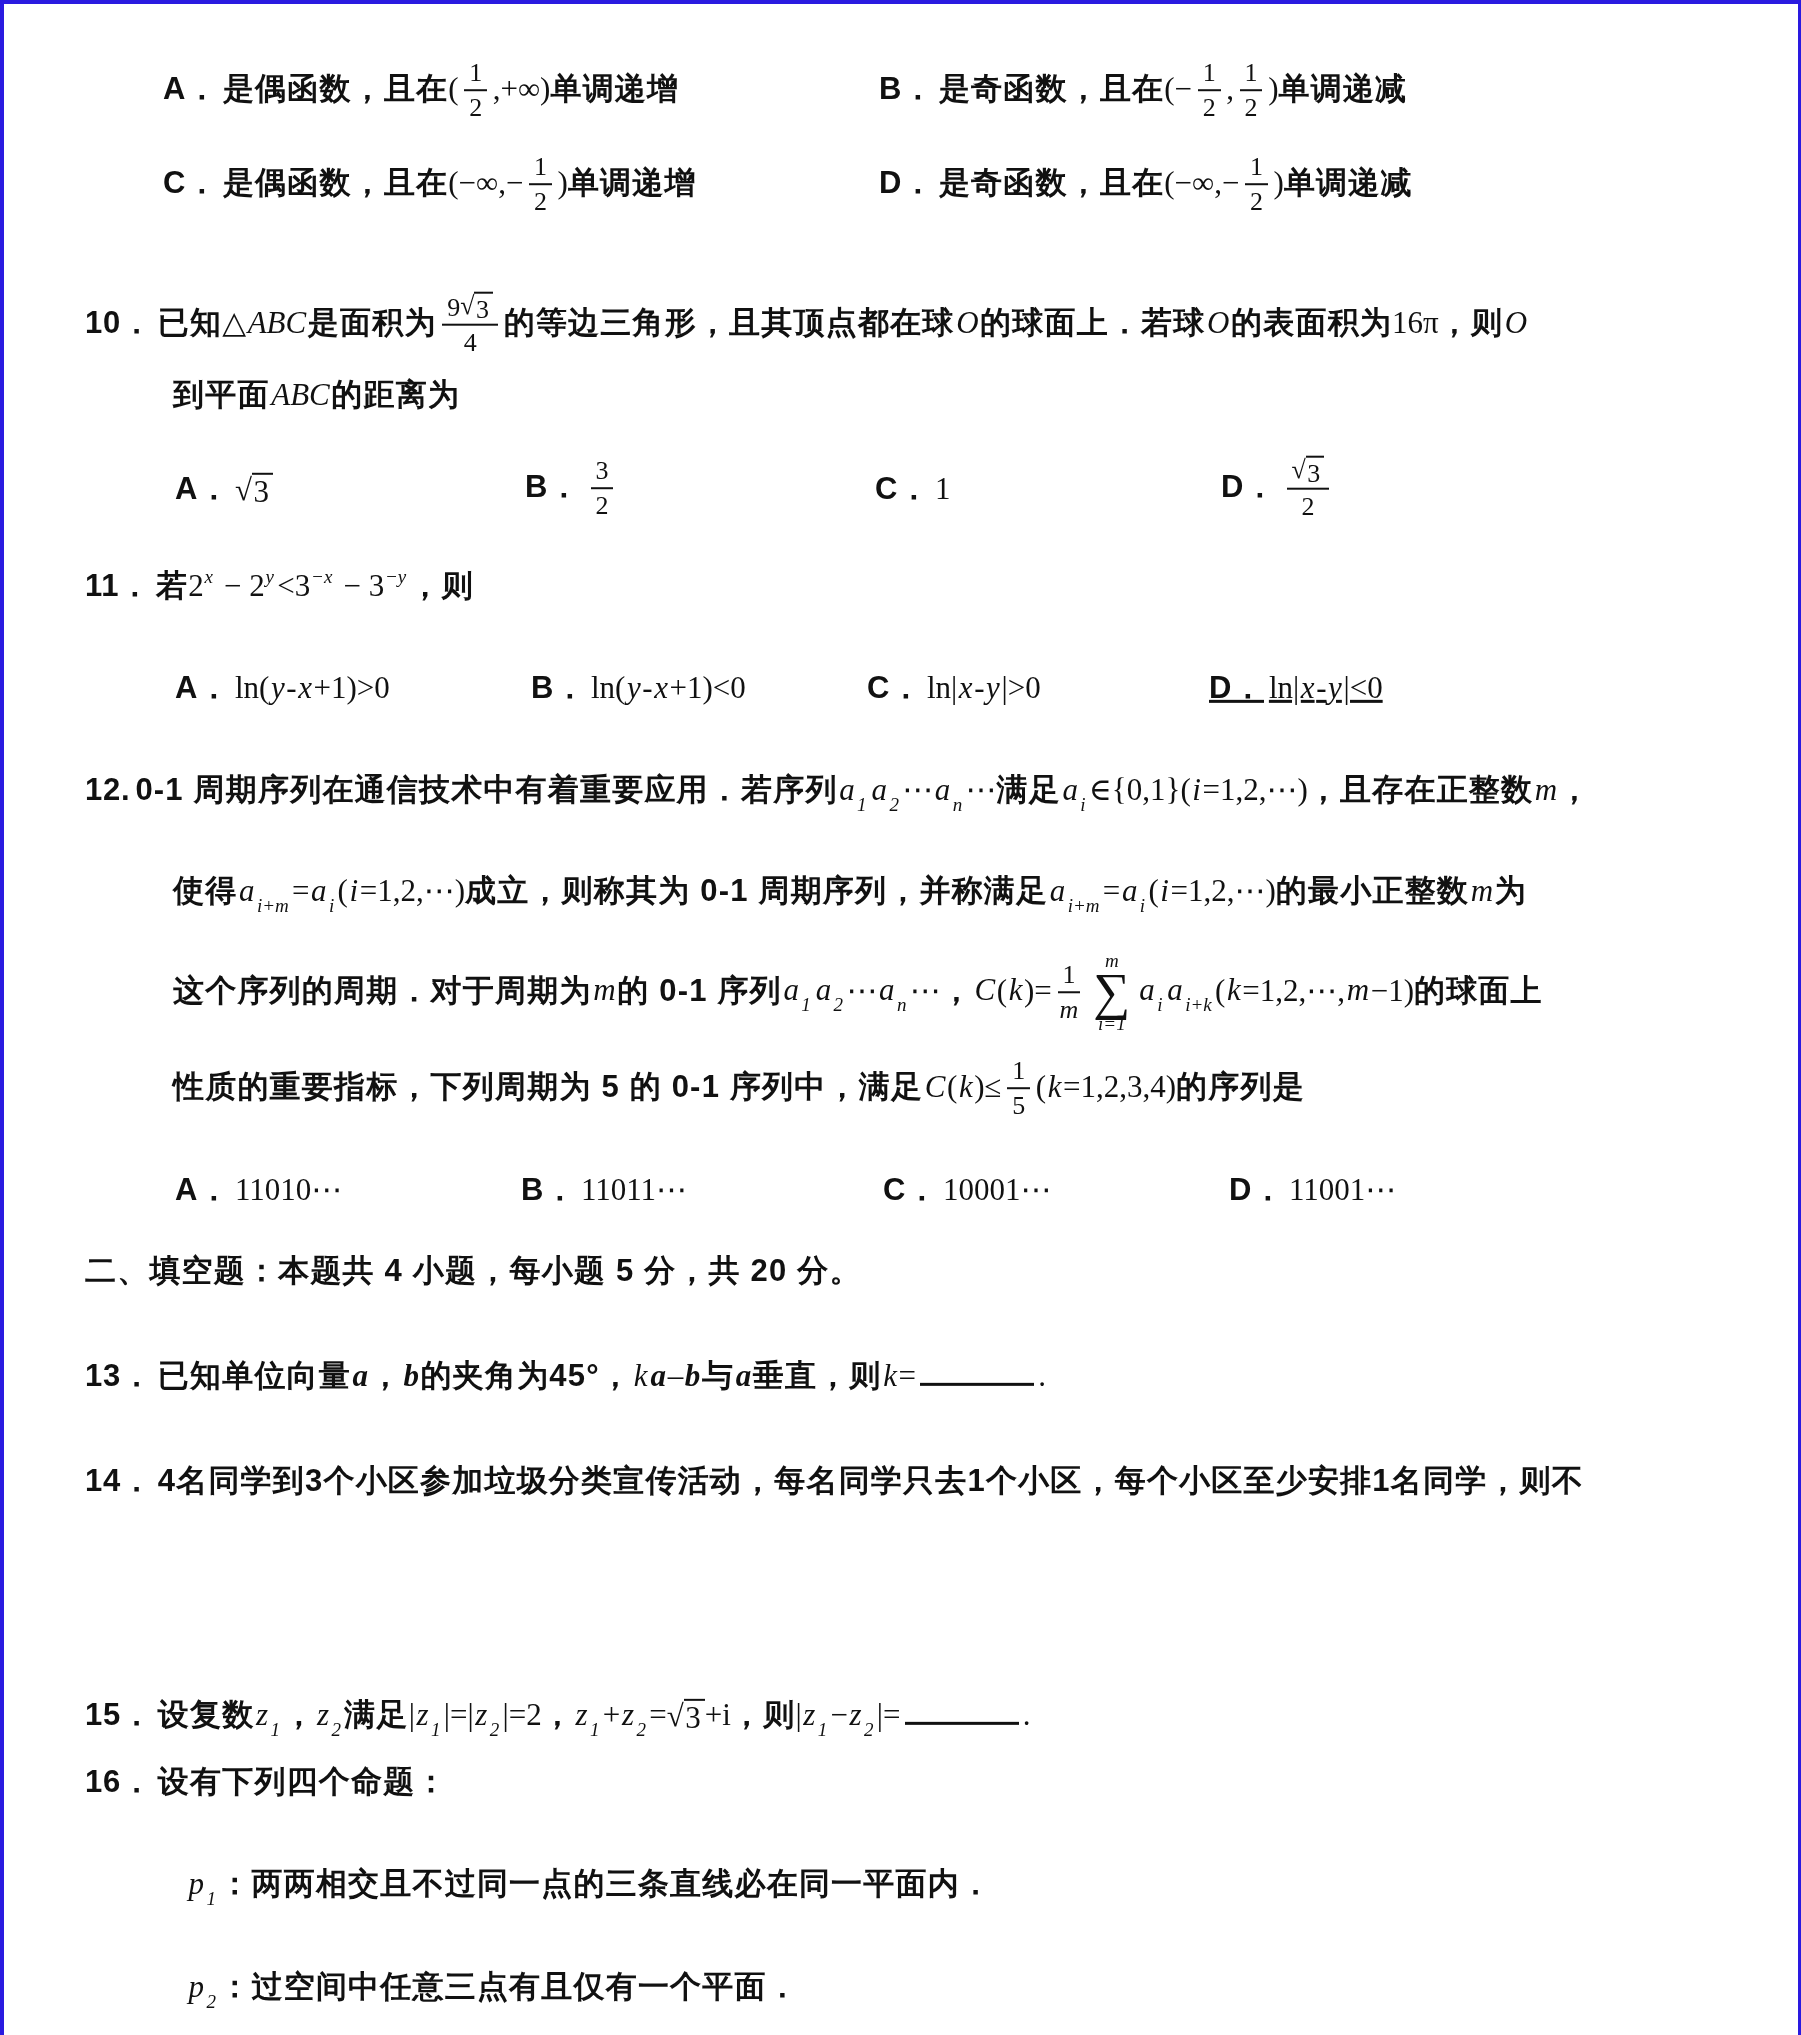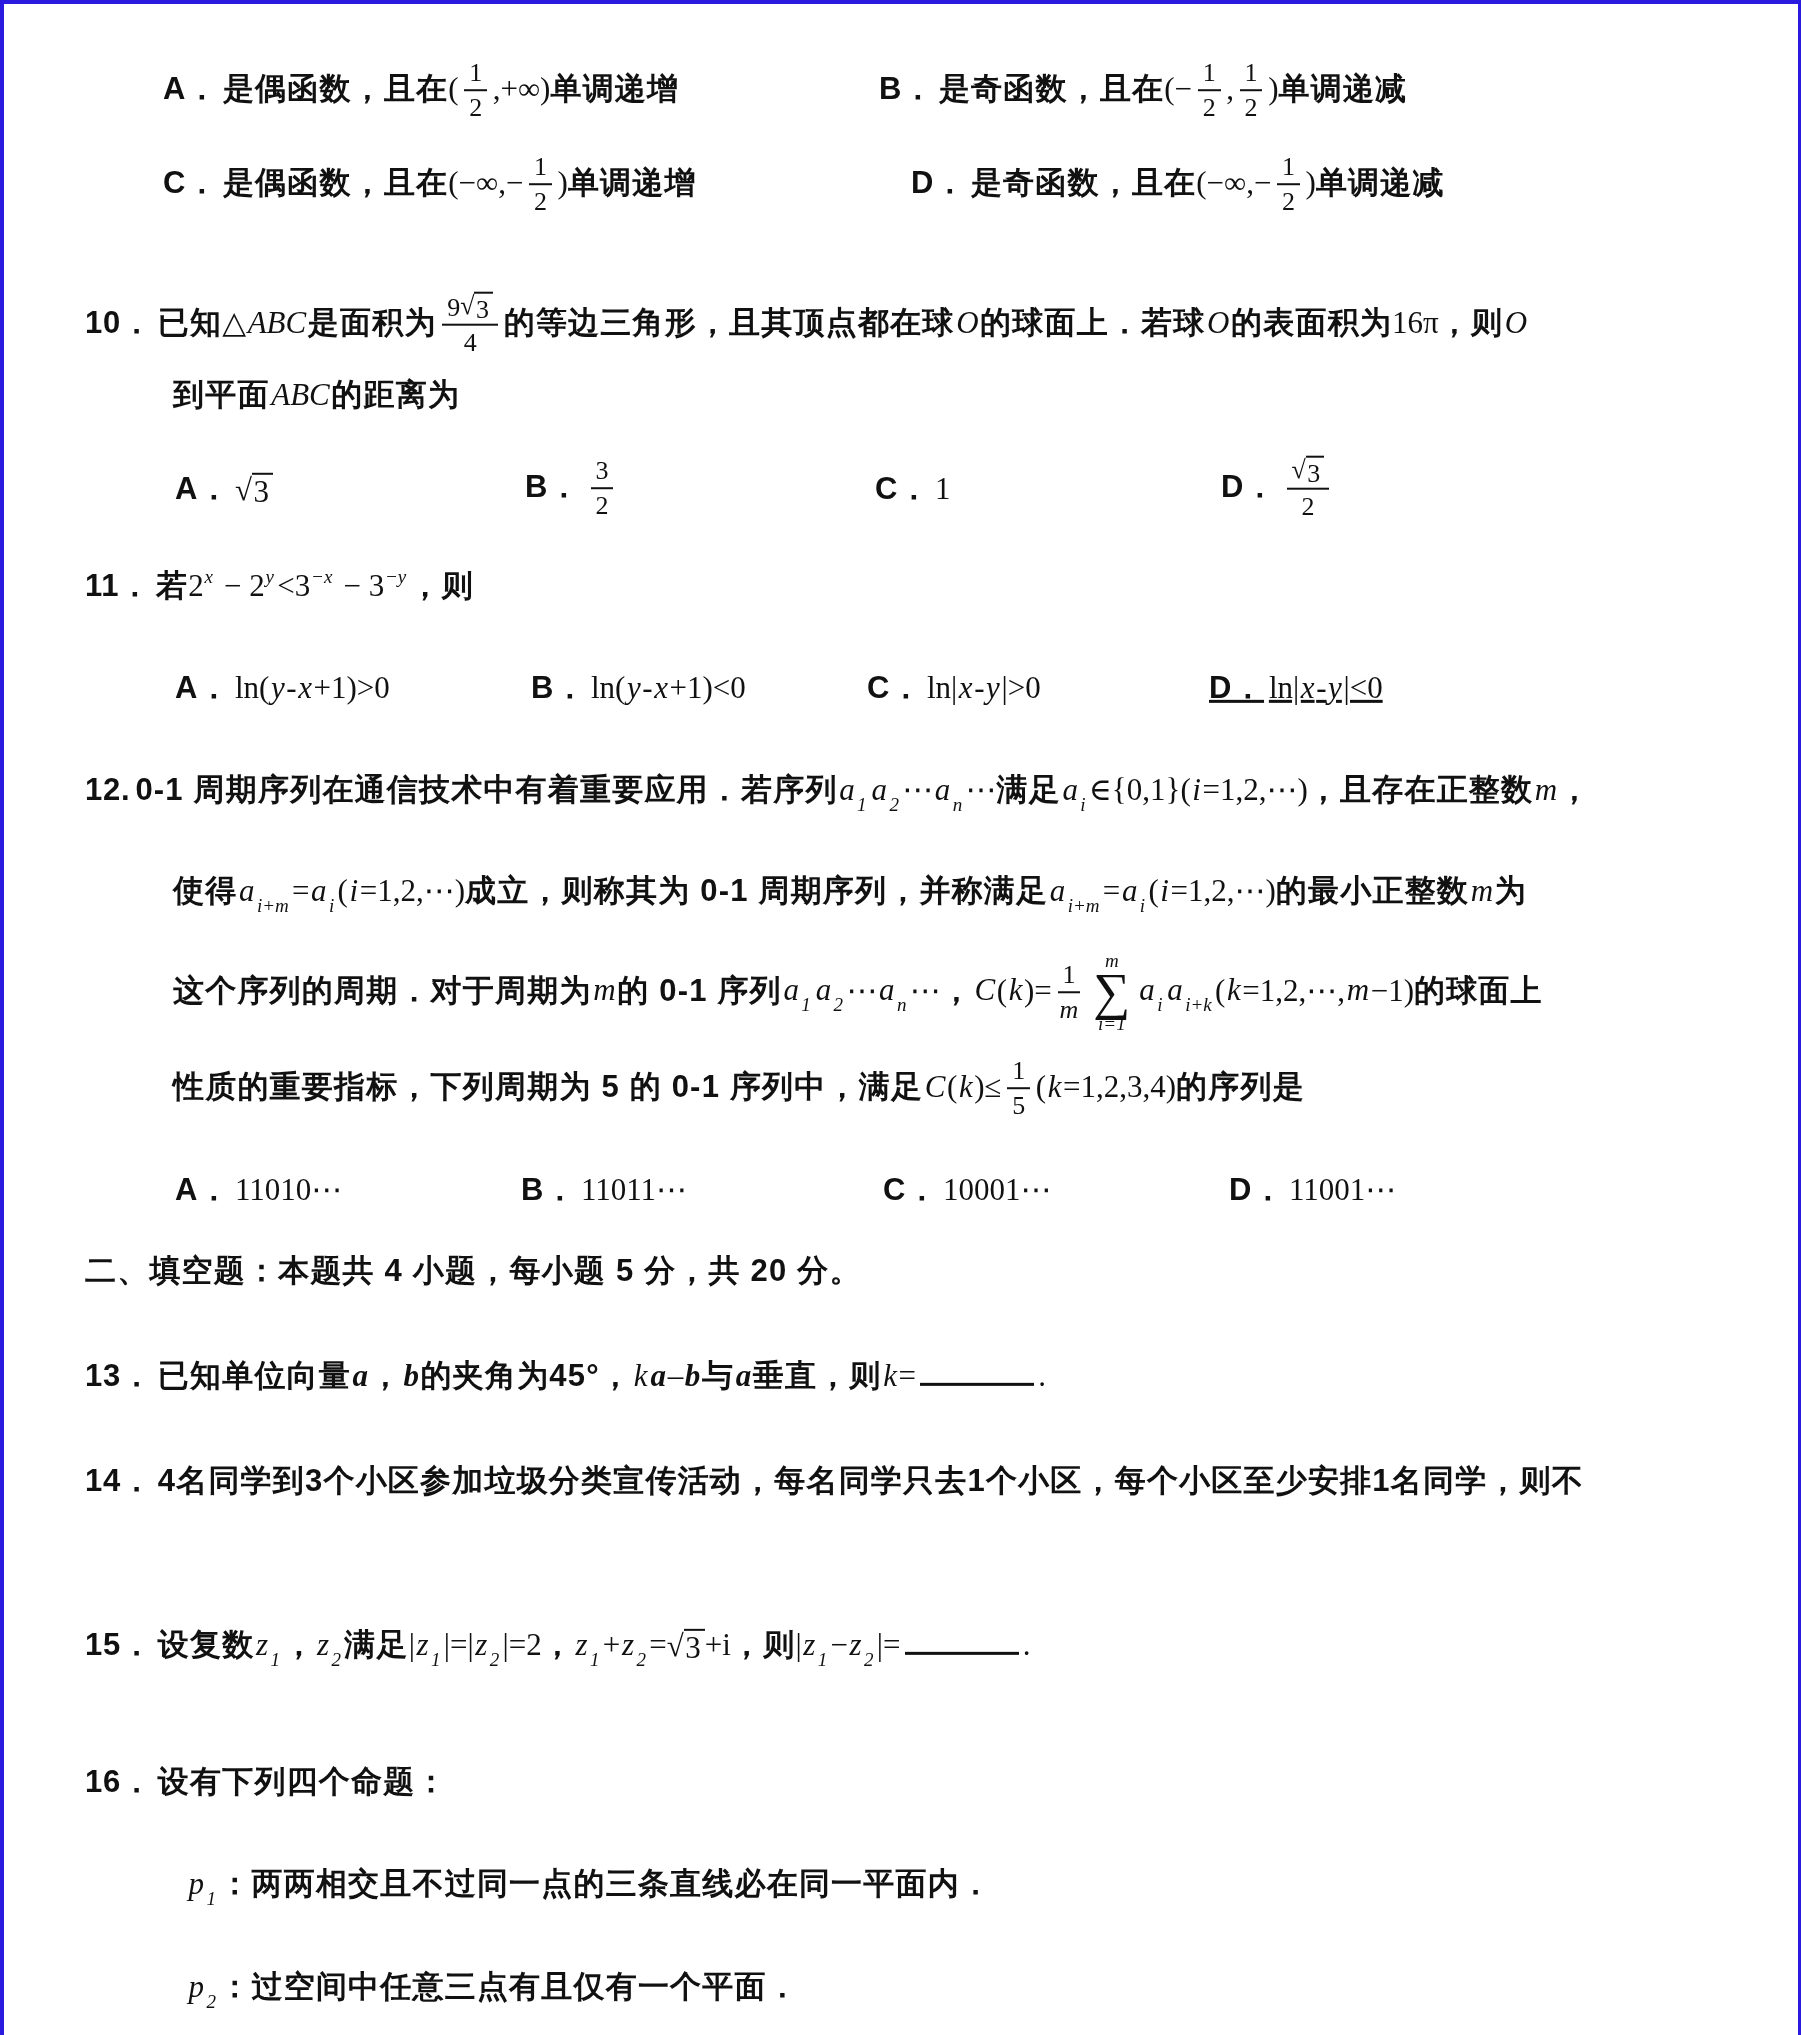--- a/index.html
+++ b/index.html
@@ -34,21 +34,21 @@
   .sum{display:inline-flex;flex-direction:column;align-items:center;vertical-align:middle;
        margin:0 7.3px;font-family:"Liberation Serif","DejaVu Serif",serif;
        font-size:19px;line-height:1;font-style:italic;}
   .ssigma{font-size:52px;line-height:0.85;font-style:normal;}
   .blank{display:inline-block;width:114px;height:4.1px;border-bottom:3.3px solid #111;
          vertical-align:baseline;margin:0 4.1px;}
   
   [data-line="q9.optA"]{left:159px;top:88px;}
   [data-line="q9.optB"]{left:875px;top:88px;}
   [data-line="q9.optC"]{left:159px;top:182px;}
-  [data-line="q9.optD"]{left:875px;top:182px;margin-left:32px;}
+  [data-line="q9.optD"]{left:875px;top:182px;}
   [data-line="q10.stem1"]{left:81px;top:322px;}
   [data-line="q10.stem2"]{left:169px;top:392px;}
   [data-line="q10.optA"]{left:171px;top:486px;}
   [data-line="q10.optB"]{left:521px;top:486px;}
   [data-line="q10.optC"]{left:871px;top:486px;}
   [data-line="q10.optD"]{left:1217px;top:486px;}
   [data-line="q11.stem"]{left:81px;top:583px;}
   [data-line="q11.optA"]{left:171px;top:685px;}
   [data-line="q11.optB"]{left:527px;top:685px;}
   [data-line="q11.optC"]{left:863px;top:685px;}
@@ -58,21 +58,21 @@
   [data-line="q12.stem3"]{left:169px;top:990px;}
   [data-line="q12.stem4"]{left:169px;top:1086px;}
   [data-line="q12.optA"]{left:171px;top:1187px;}
   [data-line="q12.optB"]{left:517px;top:1187px;}
   [data-line="q12.optC"]{left:879px;top:1187px;}
   [data-line="q12.optD"]{left:1225px;top:1187px;}
   [data-line="section2.header"]{left:81px;top:1268px;}
   [data-line="q13.stem"]{left:81px;top:1373px;}
   [data-line="q14.stem1"]{left:81px;top:1478px;}
   [data-line="q14.stem2"]{left:169px;top:1578px;}
-  [data-line="q15.stem"]{left:81px;top:1644px;}
+  [data-line="q15.stem"]{left:81px;top:1714px;}
   [data-line="q16.stem"]{left:81px;top:1779px;}
   [data-line="q16.p1"]{left:183px;top:1883px;}
   [data-line="q16.p2"]{left:183px;top:1986px;}
 </style>
 </head>
 <body>
 
 <div class="page">
   <div class="line" data-line="q9.optA"><span class="lbl">A．</span><span class="txt">是偶函数，且在</span><span class="m">(</span><span class="frac">
         <span class="fnum">

